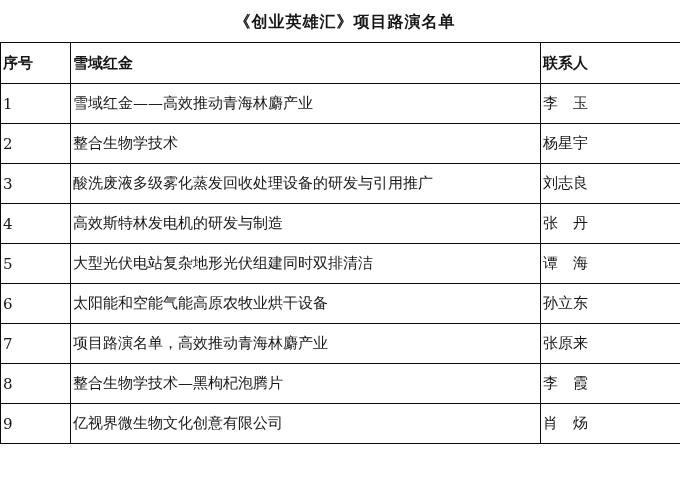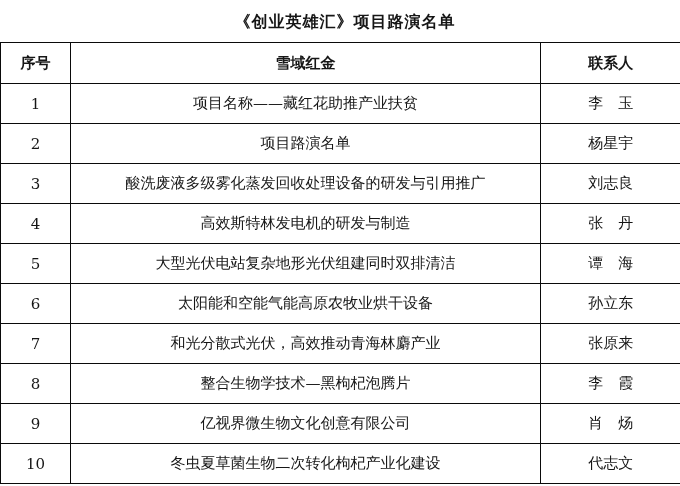--- a/index.html
+++ b/index.html
@@ -30,23 +30,23 @@
     color: #161616;
   }
   table.roster {
     width: 680px;
     border-collapse: collapse;
     table-layout: fixed;
   }
   table.roster th,
   table.roster td {
     border: 1px solid #0a0a0a;
-    text-align: center;
+    text-align: left;
     vertical-align: middle;
-    padding: 0 10px;
+    padding: 0 2px;
     overflow: hidden;
     white-space: nowrap;
     color: #161616;
   }
   table.roster th {
     height: 40px;
     font-size: 15px;
     font-weight: bold;
   }
   table.roster td {
@@ -79,27 +79,27 @@
     <thead>
       <tr>
         <th>序号</th>
         <th>雪域红金</th>
         <th>联系人</th>
       </tr>
     </thead>
     <tbody>
   <tr>
     <td>1</td>
-    <td>项目名称——藏红花助推产业扶贫</td>
+    <td>雪域红金——高效推动青海林麝产业</td>
     <td>李　玉</td>
   </tr>
 
   <tr>
     <td>2</td>
-    <td>项目路演名单</td>
+    <td>整合生物学技术</td>
     <td>杨星宇</td>
   </tr>
 
   <tr>
     <td>3</td>
     <td>酸洗废液多级雾化蒸发回收处理设备的研发与引用推广</td>
     <td>刘志良</td>
   </tr>
 
   <tr>
@@ -115,37 +115,32 @@
   </tr>
 
   <tr>
     <td>6</td>
     <td>太阳能和空能气能高原农牧业烘干设备</td>
     <td>孙立东</td>
   </tr>
 
   <tr>
     <td>7</td>
-    <td>和光分散式光伏，高效推动青海林麝产业</td>
+    <td>项目路演名单，高效推动青海林麝产业</td>
     <td>张原来</td>
   </tr>
 
   <tr>
     <td>8</td>
     <td>整合生物学技术—黑枸杞泡腾片</td>
     <td>李　霞</td>
   </tr>
 
   <tr>
     <td>9</td>
     <td>亿视界微生物文化创意有限公司</td>
     <td>肖　炀</td>
   </tr>
 
-  <tr>
-    <td>10</td>
-    <td>冬虫夏草菌生物二次转化枸杞产业化建设</td>
-    <td>代志文</td>
-  </tr>
 </tbody>
   </table>
 
 </div>
 
 </body></html>

